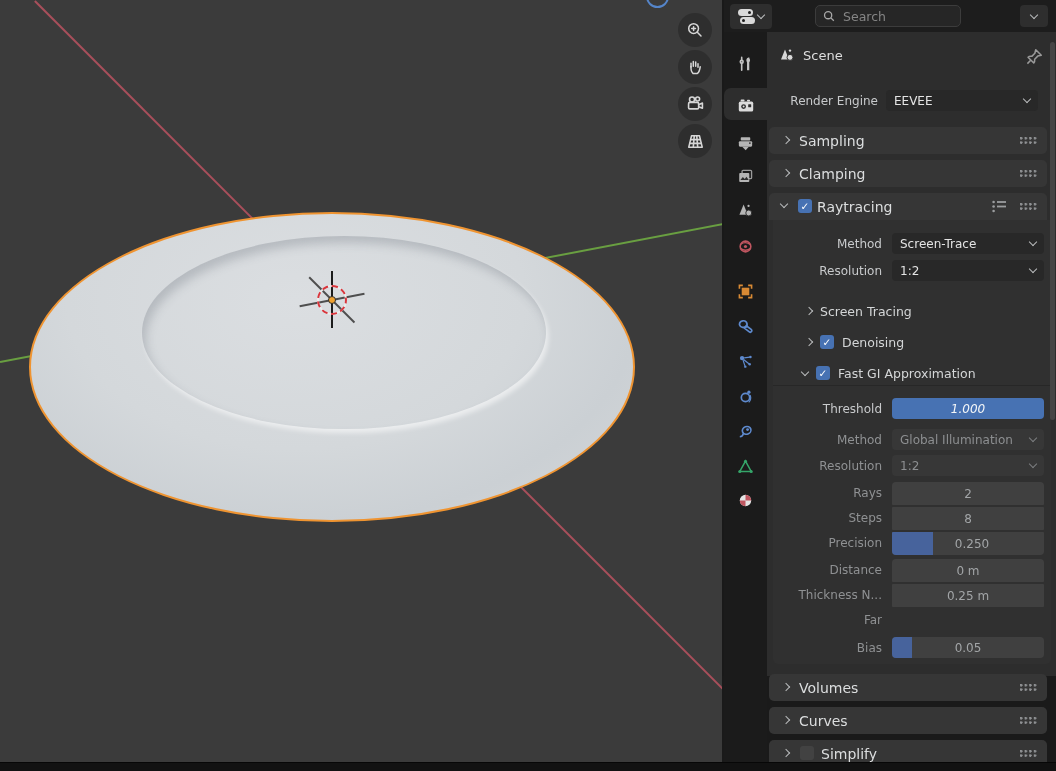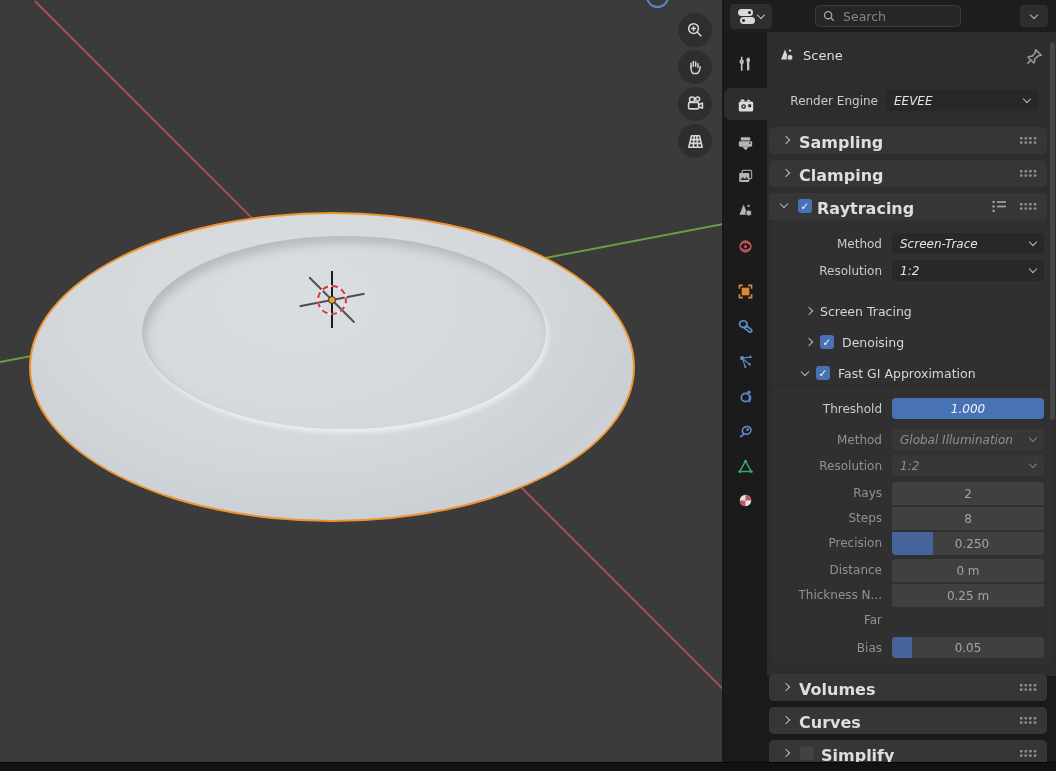--- a/index.html
+++ b/index.html
@@ -60,33 +60,33 @@
 
   #content{position:absolute;left:43px;top:32px;width:291px;height:730px;}
   #breadcrumb-row{position:absolute;left:0;top:10px;width:100%;height:28px;}
   #breadcrumb-label{position:absolute;left:36px;top:6px;color:#dedede;font-size:13px;}
   #pin-btn{position:absolute;left:256px;top:4px;width:22px;height:22px;}
 
   .rowlabel{position:absolute;left:0;width:111px;height:21px;line-height:21px;text-align:right;color:#c8cacc;font-size:12px;white-space:nowrap;}
   .rowlabel.dim{color:#8f9193;}
   .field{position:absolute;left:119px;width:152px;height:21px;border-radius:4px;box-sizing:border-box;
          display:flex;align-items:center;overflow:hidden;}
-  .dropdown{background:#282828;color:#e4e4e4;padding:0 8px;justify-content:space-between;font-style:italic;}
+  .dropdown{background:#282828;color:#e4e4e4;padding:0 8px;justify-content:space-between;}
   .dropdown.disabled{background:#373737;color:#8d8f91;}
   .dropdown .dval{white-space:nowrap;overflow:hidden;text-overflow:ellipsis;}
   .numfield{background:#404040;color:#a2a5a7;justify-content:center;position:absolute;}
   .numfield .nval{position:relative;}
   .fillbar{position:absolute;left:0;top:0;bottom:0;background:#47639c;}
   .slider-full{background:#4772b3;color:#f3f6f8;justify-content:center;font-style:italic;}
   .grp-top{border-radius:4px 4px 1px 1px;} .grp-mid{border-radius:1px;} .grp-bot{border-radius:1px 1px 4px 4px;padding-left:8px;}
 
   .panel{position:absolute;left:2px;width:278px;}
   .phead{position:absolute;left:0;top:0;width:100%;height:27px;background:#363636;border-radius:5px;}
   .phead .chev{position:absolute;left:14px;top:10px;}
-  .ptitle{position:absolute;left:30px;top:6px;color:#dcdedf;font-size:16px;font-weight:bold;}
+  .ptitle{position:absolute;left:30px;top:6px;color:#dcdedf;font-size:14px;}
   .dots{position:absolute;right:9px;top:10px;width:18px;height:8px;
         background-image:radial-gradient(circle at 1.2px 1.2px,#909294 1.1px,transparent 1.5px);
         background-size:4.6px 4.4px;}
   .cb{position:absolute;width:14px;height:14px;border-radius:3px;background:#4772b3;color:#fff;
       font-size:10.5px;line-height:14px;text-align:center;font-weight:bold;}
   .cb.off{background:#424242;}
   .pbody{position:absolute;left:4px;top:27px;width:100%;background:#303030;border-radius:0 0 5px 5px;}
   .subhead{position:absolute;height:18px;display:flex;align-items:center;gap:8px;color:#d4d6d7;font-size:12.5px;}
   .subhead .chev{flex:0 0 auto;}
   .subhead .cb{position:relative;flex:0 0 auto;}

